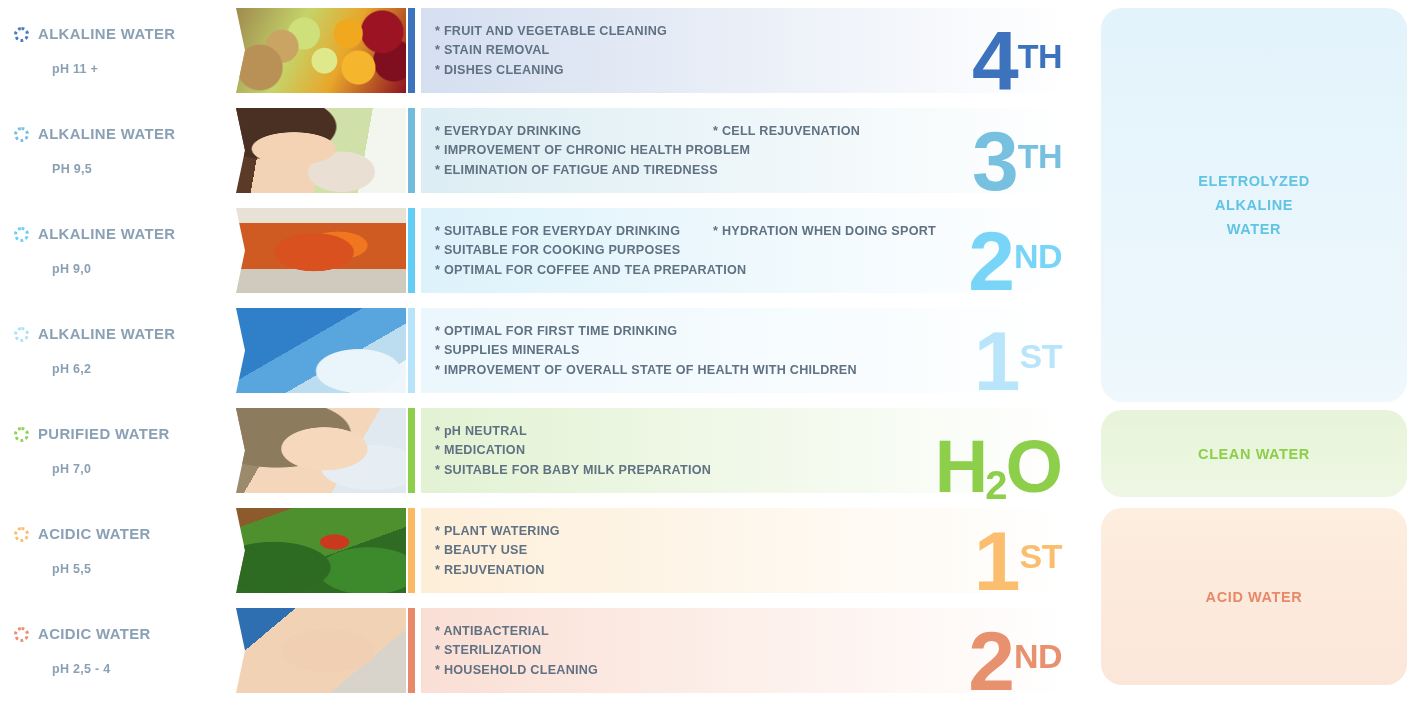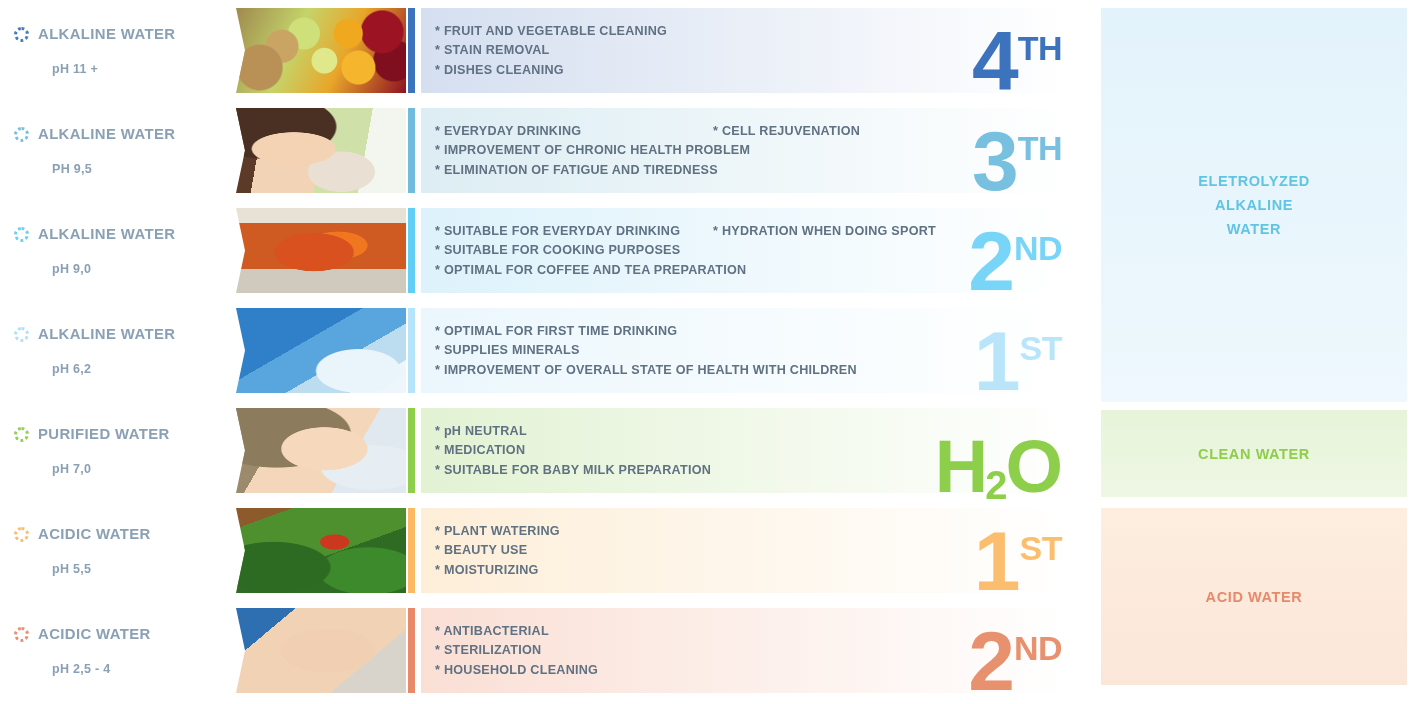--- a/index.html
+++ b/index.html
@@ -119,41 +119,42 @@
     line-height: 1;
     font-weight: 700;
   }
   .rank .big {
     font-size: 84px;
     line-height: .88;
     letter-spacing: -2px;
   }
   .rank .suf {
     font-size: 34px;
-    margin-top: 6px;
+    margin-top: 14px;
     margin-left: 1px;
     letter-spacing: -.5px;
   }
   .rank.h2o .big { font-size: 74px; letter-spacing: -1px; }
   .rank.h2o .sub {
     font-size: 40px;
     align-self: flex-end;
     margin-bottom: -6px;
     margin-left: -2px;
     margin-right: -2px;
   }
 
   
   .cat {
     position: absolute;
     left: 1101px;
     width: 306px;
     display: flex;
     align-items: center;
     justify-content: center;
+    border-radius: 21px;
   }
   .cat-text {
     text-align: center;
     font-size: 14.5px;
     font-weight: 700;
     letter-spacing: .6px;
     line-height: 24px;
   }
 </style>
 </head>
@@ -302,21 +303,21 @@
       </div>
       <div class="row" style="top: 508px;">
         <div class="thumb">
           <div class="photo" style="background:radial-gradient(ellipse at 22% 70%, #2e6b22 0 30%, transparent 31%),radial-gradient(ellipse at 58% 40%, #cb3820 0 10%, transparent 11%),radial-gradient(ellipse at 78% 74%, #3d8a2c 0 26%, transparent 27%),linear-gradient(160deg,#8d5a2b 0 14%, #4e8f2e 14% 55%, #2f6b22 55% 100%);background-size:cover;"></div>
         </div>
         <div class="accent" style="background:#fbb963"></div>
         <div class="panel" style="background:linear-gradient(90deg,#fdeed8 0%,#ffffff 100%)">
           <div class="bullets">
             <div class="bullet-line"><span>* PLANT WATERING</span></div>
             <div class="bullet-line"><span>* BEAUTY USE</span></div>
-            <div class="bullet-line"><span>* MOISTURIZING</span></div>
+            <div class="bullet-line"><span>* REJUVENATION</span></div>
           </div>
           <div class="rank" style="color:#fbbd6e">
             <span class="big">1</span>
             <span class="suf">ST</span>
           </div>
         </div>
       </div>
       <div class="row" style="top: 608px;">
         <div class="thumb">
           <div class="photo" style="background:radial-gradient(ellipse at 54% 50%, #f1cfb2 0 36%, transparent 37%),radial-gradient(ellipse at 50% 44%, #e8c79f 0 14%, transparent 15%),linear-gradient(140deg,#2d6fb0 0 22%, #f2d2b5 22% 72%, #d9d4cb 72% 100%);background-size:cover;"></div>

